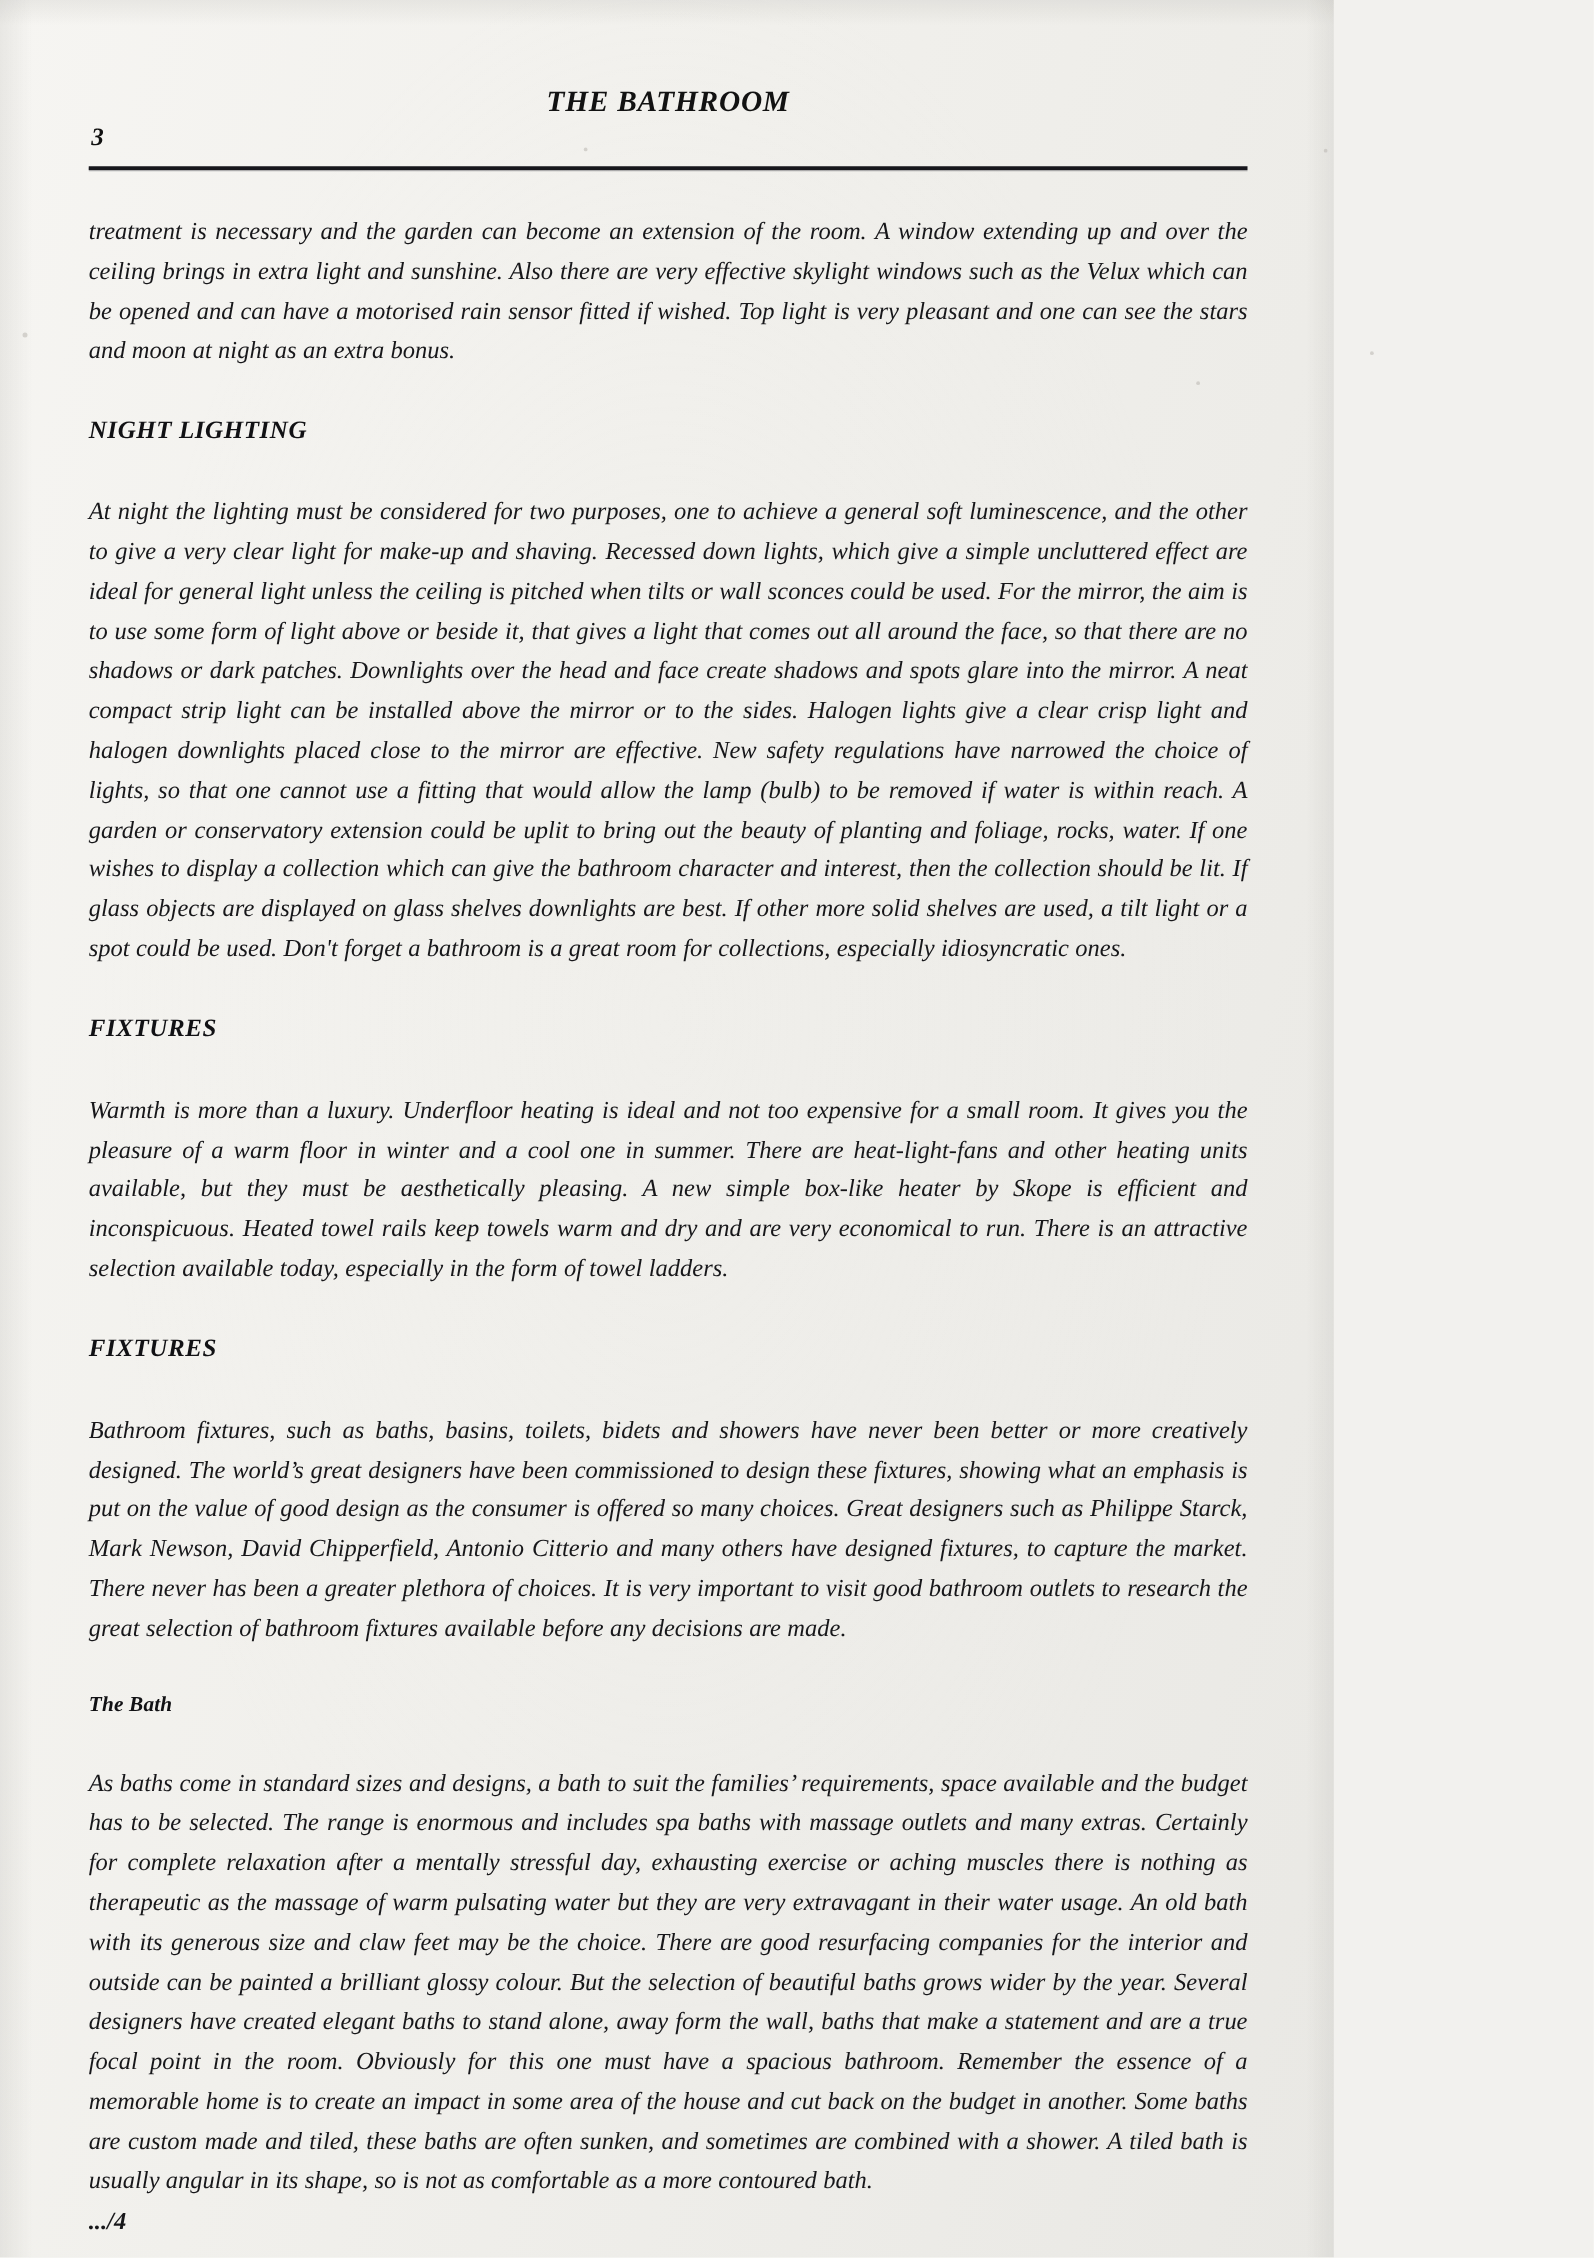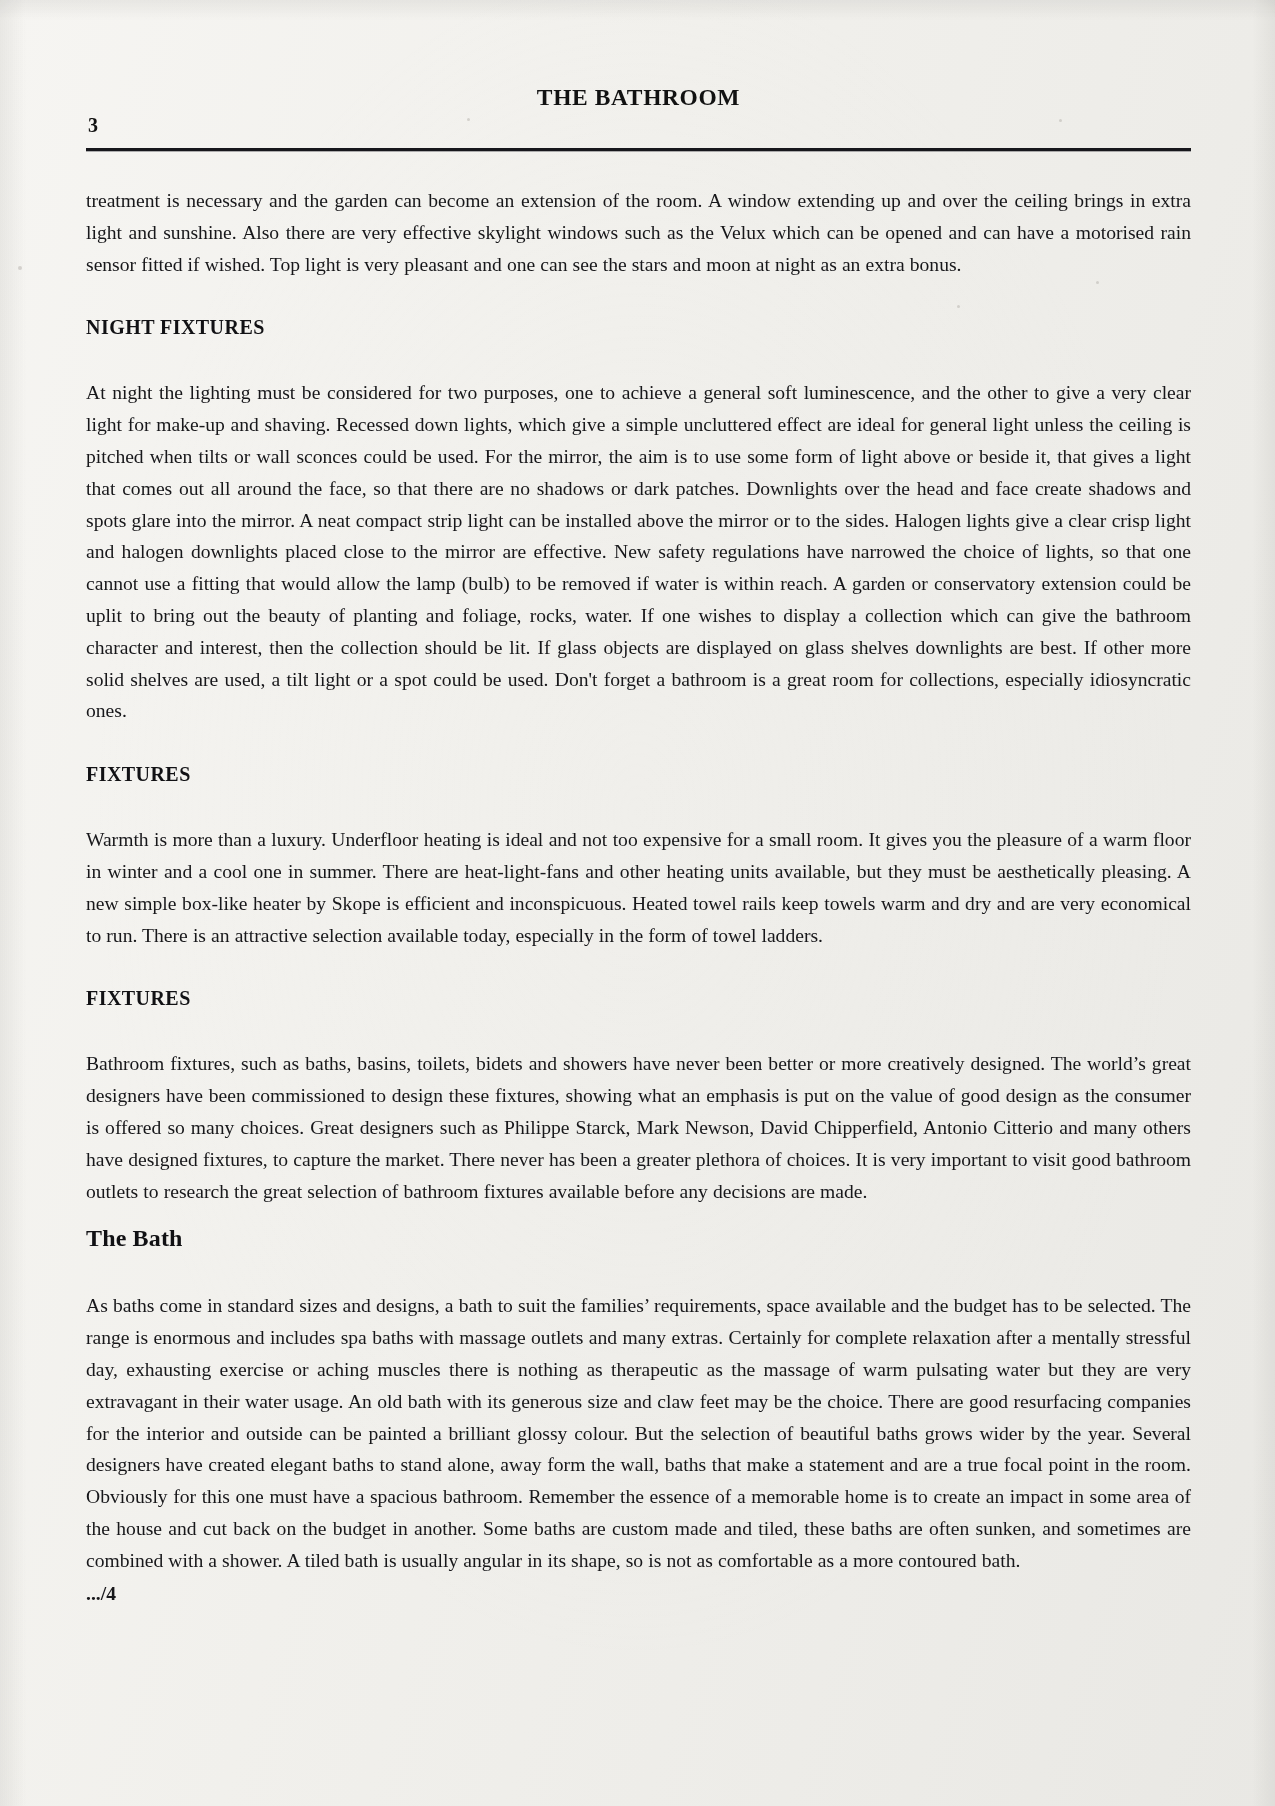--- a/index.html
+++ b/index.html
@@ -9,26 +9,27 @@
   body {
     width: 1275px;
     height: 1806px;
     background: #f2f1ee;
     font-family: "Liberation Serif", "DejaVu Serif", serif;
     color: #141414;
     overflow: hidden;
   }
   .page {
     position: relative;
-    width: 1275px;
+    width: 1067px;
     height: 1806px;
     box-sizing: border-box;
     background:
       linear-gradient(105deg, #f6f5f2 0%, #f1f0ec 40%, #edecE8 72%, #e9e8e4 100%);
-    padding: 18px;
+    padding: 3px;
+    font-style: italic;
   }
   
   .page::after {
     content: "";
     position: absolute;
     inset: 0;
     pointer-events: none;
     background:
       radial-gradient(ellipse at 50% 45%, rgba(255,255,255,0.30) 0%, rgba(255,255,255,0) 60%),
       linear-gradient(to right, rgba(120,120,115,0.10) 0px, rgba(255,255,255,0) 26px),
@@ -86,24 +87,24 @@
     margin-top: 38px;
   }
   h2.section-heading {
     font-size: 20px;
     font-weight: bold;
     letter-spacing: 0.45px;
     margin: 36px 0 0 0;
     color: #111114;
   }
   h3.sub-heading {
-    font-size: 24px;
+    font-size: 17px;
     font-weight: bold;
     letter-spacing: 0.15px;
-    margin: 18px 0 0 0;
+    margin: 34px 0 0 0;
     color: #111114;
   }
   .footer-note {
     font-size: 19.6px;
     line-height: 30px;
     font-weight: bold;
     margin: 2px 0 0 0;
     color: #17171a;
   }
   
@@ -130,21 +131,21 @@
 
     <div class="header-block">
       <div class="doc-title">THE BATHROOM</div>
       <div class="page-number">3</div>
     </div>
 
     <div class="rule"></div>
 
     <p class="body-text first-para">treatment is necessary and the garden can become an extension of the room.  A window extending up and over the ceiling brings in extra light and sunshine. Also there are very effective skylight windows such as the Velux which can be opened and can have a motorised rain sensor fitted if wished. Top light is very pleasant and one can see the stars and moon at night as an extra bonus.</p>
 
-    <h2 class="section-heading">NIGHT FIXTURES</h2>
+    <h2 class="section-heading">NIGHT LIGHTING</h2>
     <p class="body-text after-heading">At night the lighting must be considered for two purposes, one to achieve a general soft luminescence, and the other to give a very clear light for make-up and shaving. Recessed down lights, which give a simple uncluttered effect are ideal for general light unless the ceiling is pitched when tilts or wall sconces could be used. For the mirror, the aim is to use some form of light above or beside it, that gives a light that comes out all around the face, so that there are no shadows or dark patches. Downlights over the head and face create shadows and spots glare into the mirror. A neat compact strip light can be installed above the mirror or to the sides. Halogen lights give a clear crisp light and halogen downlights placed close to the mirror are effective. New safety regulations have narrowed the choice of lights, so that one cannot use a fitting that would allow the lamp (bulb) to be removed if water is within reach. A garden or conservatory extension could be uplit to bring out the beauty of planting and foliage, rocks, water. If one wishes to   display a collection which can give the bathroom character and interest, then the collection should be lit. If glass objects are displayed on glass shelves downlights are best. If other more solid shelves are used, a tilt light or a spot could be used. Don't forget a bathroom is a great room for collections, especially idiosyncratic ones.</p>
 
     <h2 class="section-heading">FIXTURES</h2>
     <p class="body-text after-heading">Warmth is more than a luxury. Underfloor heating is ideal and not too expensive for a small room. It gives you the pleasure of a warm floor in winter and a cool one in summer. There are heat-light-fans and other heating units available, but they must be aesthetically pleasing. A new simple box-like heater by Skope is efficient and inconspicuous. Heated towel rails keep towels warm and dry and are very economical to run. There is an attractive selection available today, especially in the form of towel ladders.</p>
 
     <h2 class="section-heading">FIXTURES</h2>
     <p class="body-text after-heading">Bathroom fixtures, such as baths, basins, toilets, bidets and showers have never been better or more creatively designed. The world’s great designers have been commissioned to design these fixtures, showing what an emphasis is put on the value of good design as the consumer is offered so many choices. Great designers such as Philippe Starck, Mark Newson, David Chipperfield, Antonio Citterio and many others have designed fixtures, to capture the market. There never has been a greater plethora of choices. It is very important to visit good bathroom outlets to research the great selection of bathroom fixtures available before any decisions are made.</p>
 
     <h3 class="sub-heading">The Bath</h3>
     <p class="body-text after-heading">As baths come in standard sizes and designs, a bath to suit the families’ requirements, space available and the budget has to be selected. The range is enormous and includes spa baths with massage outlets and many extras. Certainly for complete relaxation after a mentally stressful day, exhausting exercise or aching muscles there is nothing as therapeutic as the massage of warm pulsating water but they are very extravagant in their water usage. An old bath with its generous size and claw feet may be the choice. There are good resurfacing companies for the interior and outside can be painted a brilliant glossy colour.  But the selection of beautiful baths grows wider by the year. Several designers have created elegant baths to stand alone, away form the wall, baths that make a statement and are a true focal point in the room. Obviously for this one must have a spacious bathroom. Remember the essence of a memorable home is to create an impact in some area of the house and cut back on the budget in another. Some baths are custom made and tiled, these baths are often sunken, and sometimes are combined with a shower. A tiled bath is usually angular in its shape, so is not as comfortable as a more contoured bath.</p>

